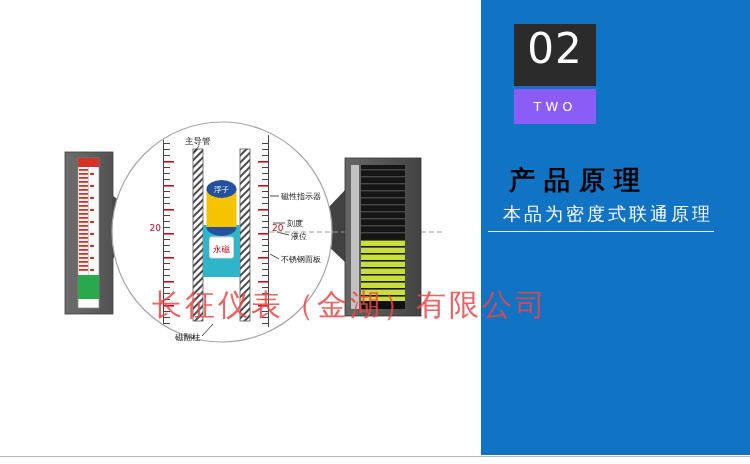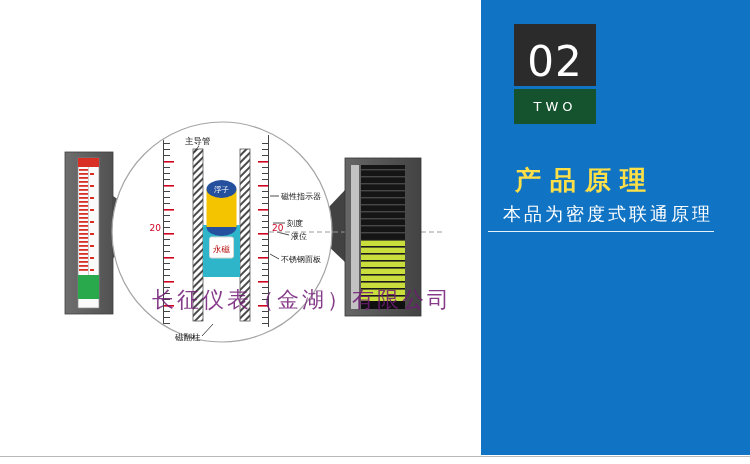--- a/index.html
+++ b/index.html
@@ -1,29 +1,29 @@
 <!DOCTYPE html>
 <html><head>
 <meta charset="utf-8">
 <style>
   * { margin:0; padding:0; box-sizing:border-box; }
   html,body { width:750px; height:464px; background:#fff; font-family:"DejaVu Sans",sans-serif; overflow:hidden; }
   .slide { position:absolute; left:0; top:0; width:750px; height:464px; background:#fff; }
 
   .blue-panel { position:absolute; left:481px; top:0; width:269px; height:455px; background:#1173c3; }
   .num-box { position:absolute; left:33px; top:24px; width:82px; height:62px; background:#2b2b2b; color:#fff;
-             display:flex; align-items:flex-end; justify-content:center; font-size:42px; letter-spacing:1px; }
-  .word-box { position:absolute; left:33px; top:89px; width:82px; height:35px; background:#14532d; color:#fff;
+             display:flex; align-items:flex-start; justify-content:center; font-size:42px; letter-spacing:1px; }
+  .word-box { position:absolute; left:33px; top:89px; width:82px; height:35px; background:#8b5cf6; color:#fff;
               display:flex; align-items:center; justify-content:center; font-size:13px; letter-spacing:4px; }
-  .panel-title { position:absolute; left:28px; top:163px; font-size:26px; font-weight:bold; color:#fde047;
-                 letter-spacing:9px; white-space:nowrap;margin-left:6px; }
+  .panel-title { position:absolute; left:28px; top:163px; font-size:26px; font-weight:bold; color:#000000;
+                 letter-spacing:9px; white-space:nowrap; }
   .panel-subtitle { position:absolute; left:10px; top:202px; font-size:18px; color:#fff; letter-spacing:3px; white-space:nowrap;margin-left:12px; }
   .subtitle-underline { position:absolute; left:7px; top:231px; width:226px; height:1px; background:rgba(255,255,255,0.9); }
 
-  .watermark { position:absolute; left:152px; top:285px; font-size:22px; color:#701a75; opacity:0.85;
+  .watermark { position:absolute; left:152px; top:285px; font-size:30px; color:#ef4444; opacity:0.85;
                letter-spacing:3px; white-space:nowrap; z-index:10; }
 
   .diagram { position:absolute; left:55px; top:113px; }
   svg text { font-family:"DejaVu Sans",sans-serif; }
 
   .bottom-line { position:absolute; left:0; top:456px; width:750px; height:1px; background:#b9b9b9; }
 </style>
 </head>
 <body>
 

